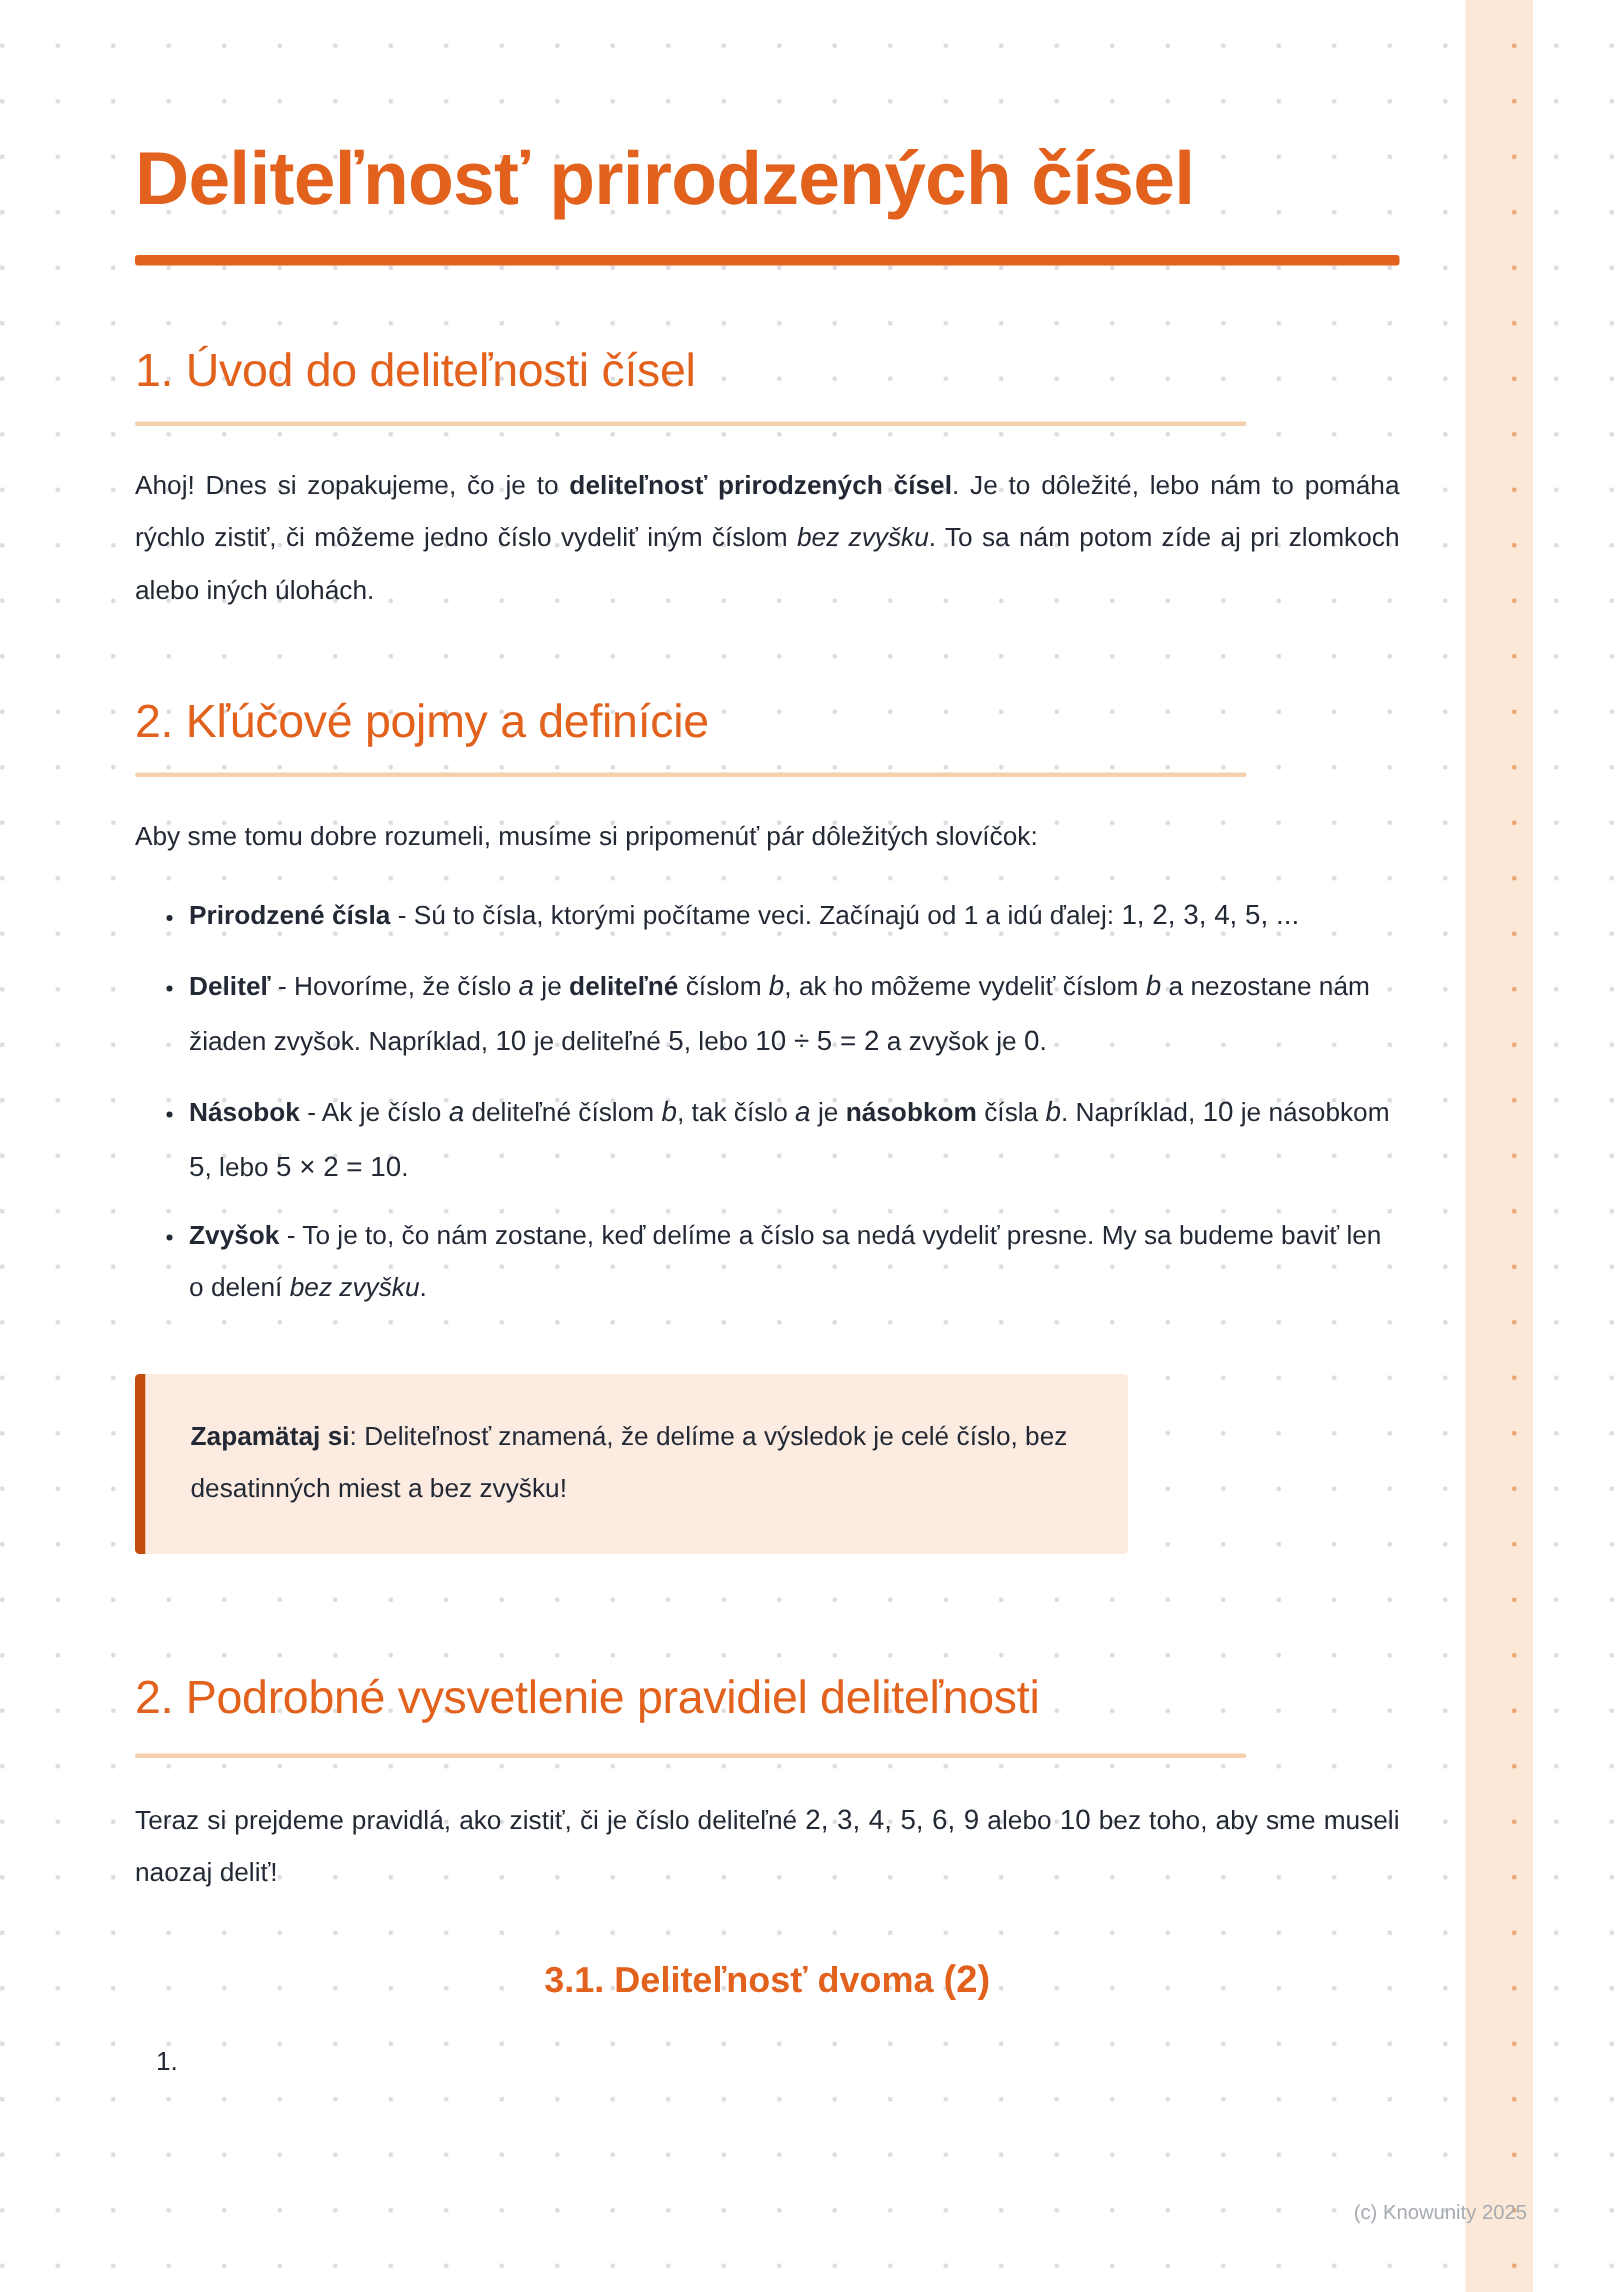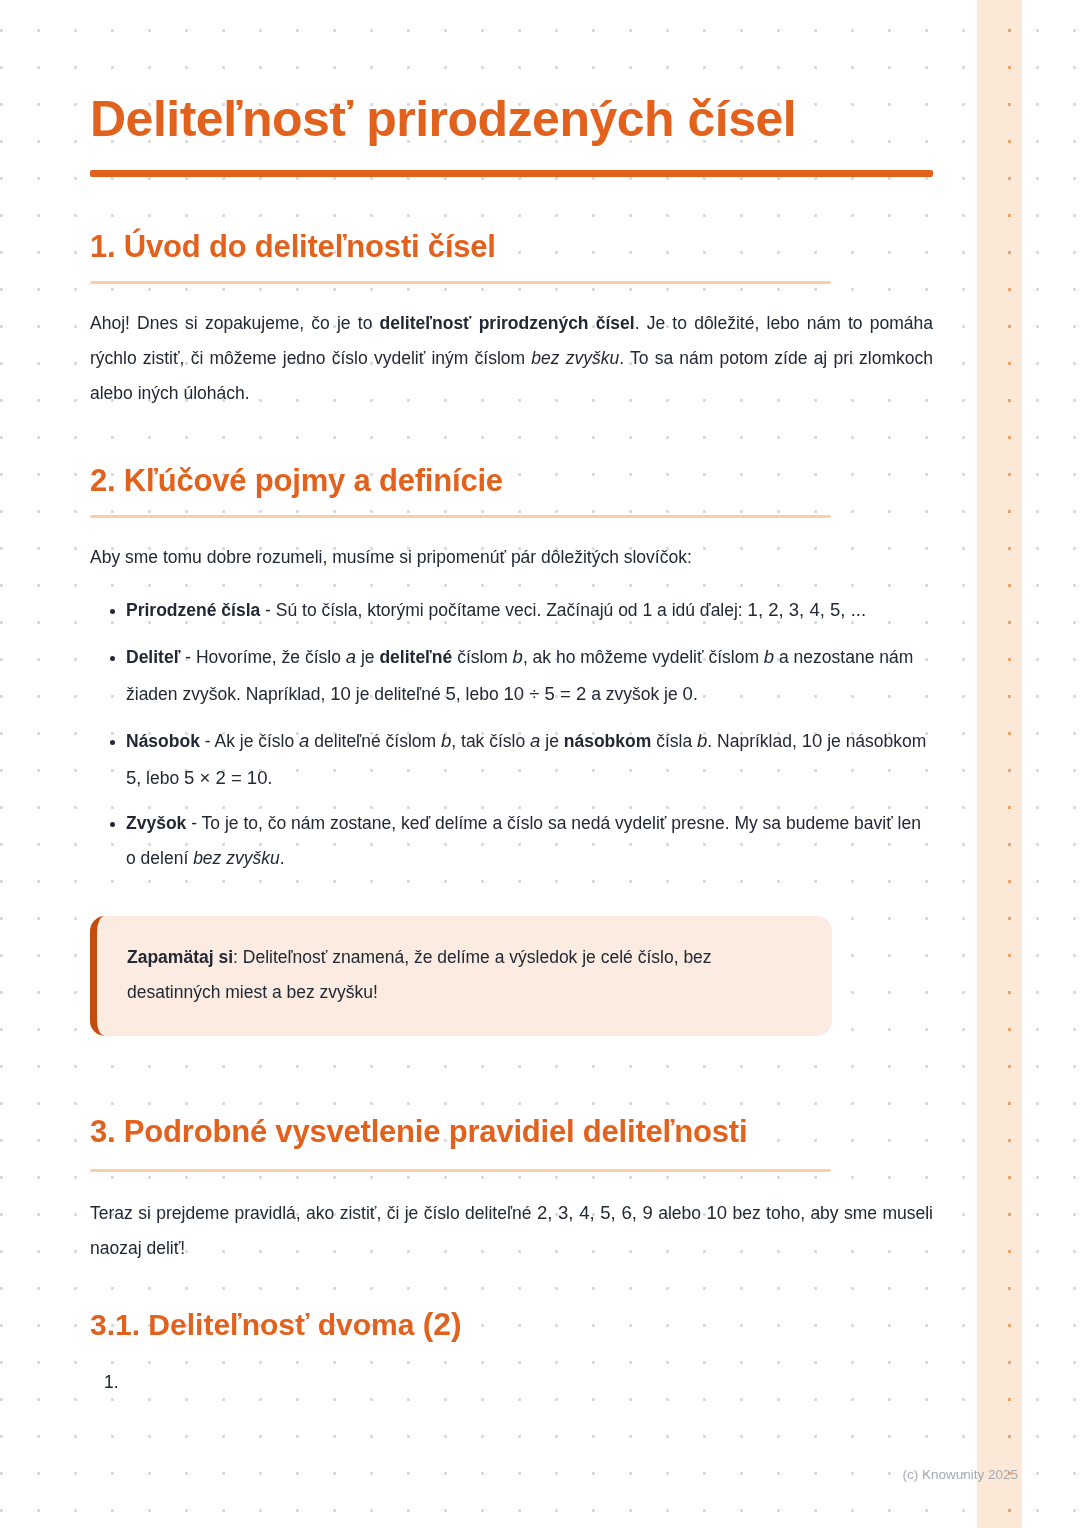--- a/index.html
+++ b/index.html
@@ -34,21 +34,21 @@
     color: var(--accent, #E2611C);
   }
   .title-rule {
     height: 7px; margin-top: 22px;
     background: var(--accent, #E2611C);
     border-radius: 2px;
   }
   .h2 {
     margin: 52px 0 0 0;
     font-size: 31px;
-    font-weight: 700;
+    font-weight: 400;
     letter-spacing: -0.2px;
     color: var(--accent, #E2611C);
   }
   .h2-wrap { max-width: 660px; line-height: 1.3; }
   .h2-rule {
     height: 3px; width: 741px; margin-top: 16px;
     background: var(--underline, #F6CFAC);
     border-radius: 2px;
   }
   .body-text {
@@ -64,34 +64,35 @@
   ul.bullets li { margin-bottom: 10px; }
   ul.bullets li::marker { color: var(--text, #222834); font-size: 0.9em; }
   .b { font-weight: 700; }
   .i { font-style: italic; }
   .math {
     font-family: Liberation Sans, sans-serif;
     font-size: 1.06em;
   }
   .callout {
     margin-top: 40px;
-    width: 742px;
+    width: 662px;
     box-sizing: border-box;
     background: var(--callout-bg, #FCEBE0);
     border-left: 7px solid var(--accent-dark, #C44D0E);
-    border-radius: 15px;
+    border-radius: 3px;
     padding: 24px 30px 26px 30px;
   }
   .callout p { margin: 0; text-align: left; }
   .section-rules .h2 { margin-top: 76px; }
   .h3 {
     margin: 40px 0 12px 0;
-    font-size: 30px;
+    font-size: 24px;
     font-weight: 800;
     color: var(--accent, #E2611C);
+    text-align: center;
   }
   .ol-item {
     display: flex;
     margin-top: 22px;
     padding-left: 14px;
   }
   .ol-marker {
     flex: none;
     margin-right: 9px;
     font-size: 17.5px;
@@ -135,21 +136,21 @@
         <li class="body-text"><span class="b">Násobok</span><span> - Ak je číslo </span><span class="i math">a</span><span> deliteľné číslom </span><span class="i math">b</span><span>, tak číslo </span><span class="i math">a</span><span> je </span><span class="b">násobkom</span><span> čísla </span><span class="i math">b</span><span>. Napríklad, </span><span class="math">10</span><span> je násobkom </span><span class="math">5</span><span>, lebo </span><span class="math">5 × 2 = 10</span><span>.</span></li>
         <li class="body-text"><span class="b">Zvyšok</span><span> - To je to, čo nám zostane, keď delíme a číslo sa nedá vydeliť presne. My sa budeme baviť len o delení </span><span class="i">bez zvyšku</span><span>.</span></li>
       </ul>
     </section>
 
     <aside class="callout">
       <p class="body-text"><span class="b">Zapamätaj si</span><span>: Deliteľnosť znamená, že delíme a výsledok je celé číslo, bez desatinných miest a bez zvyšku!</span></p>
     </aside>
 
     <section class="section-rules">
-      <h2 class="h2 h2-wrap">3. Podrobné vysvetlenie pravidiel deliteľnosti</h2>
+      <h2 class="h2 h2-wrap">2. Podrobné vysvetlenie pravidiel deliteľnosti</h2>
       <div class="h2-rule"></div>
       <p class="body-text"><span>Teraz si prejdeme pravidlá, ako zistiť, či je číslo deliteľné </span><span class="math">2, 3, 4, 5, 6, 9</span><span> alebo </span><span class="math">10</span><span> bez toho, aby sme museli naozaj deliť!</span></p>
 
       <h3 class="h3"><span>3.1. Deliteľnosť dvoma </span><span class="b math">(2)</span></h3>
       <div class="ol-item">
         <span class="ol-marker">1.</span>
       </div>
     </section>
 
   </div>

